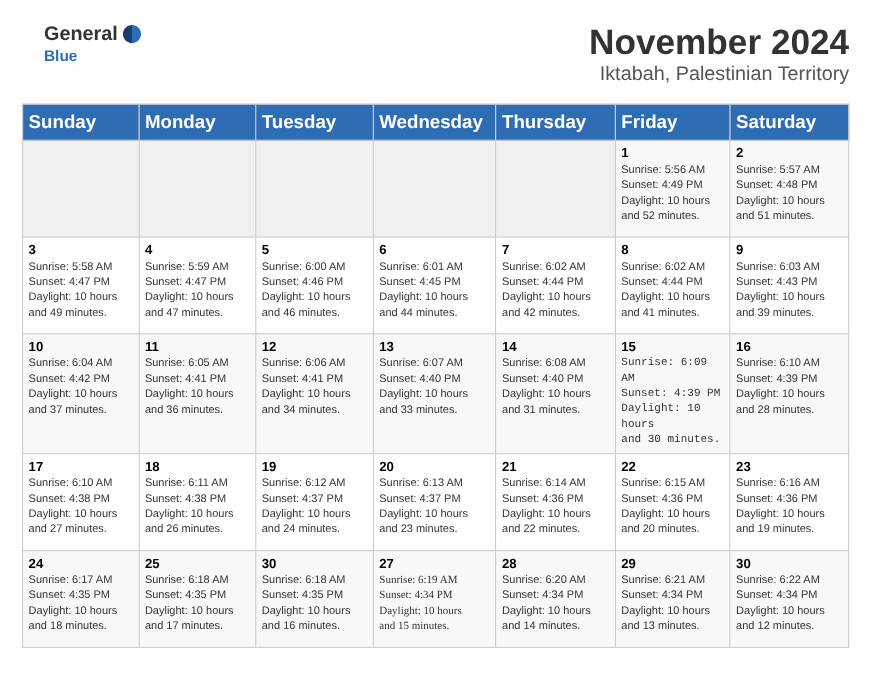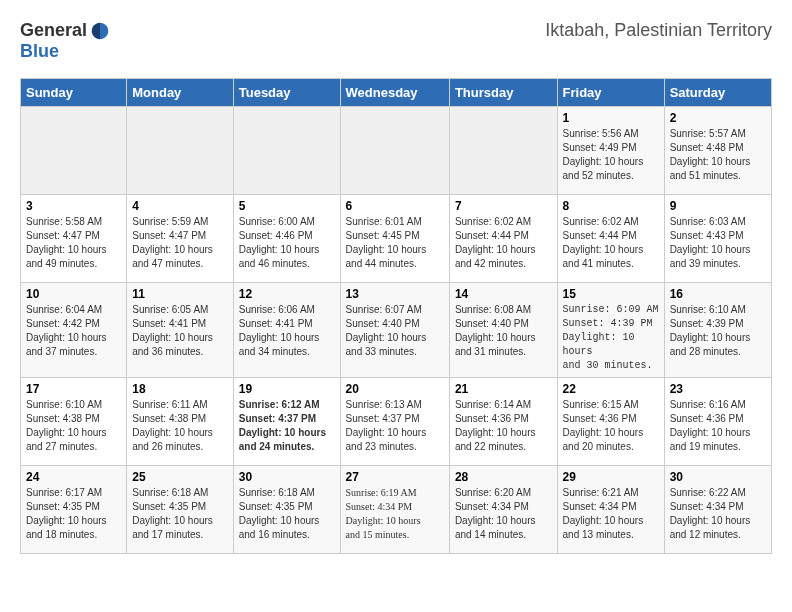--- a/index.html
+++ b/index.html
@@ -12,29 +12,30 @@
     }
     .header-area {
       display: flex;
       justify-content: space-between;
       align-items: flex-start;
       margin-bottom: 16px;
     }
     .logo {
       display: flex;
       align-items: center;
+      margin-left: 20px;
     }
     .logo-text-general {
       font-size: 18px;
       font-weight: bold;
       color: #333;
       line-height: 1.1;
     }
     .logo-text-blue {
-      font-size: 18px;
+      font-size: 14px;
       font-weight: bold;
       color: #2e6db4;
       line-height: 1.1;
     }
     .logo-icon {
       width: 22px;
       height: 22px;
       margin-left: 2px;
     }
     .title-area {
@@ -52,21 +53,21 @@
     table {
       width: 100%;
       border-collapse: collapse;
       font-size: 11px;
     }
     thead tr th {
       background-color: #2e6db4;
       color: #fff;
       text-align: left;
       padding: 6px 5px;
-      font-size: 13px;
+      font-size: 17px;
       border: 1px solid #ccc;
     }
     tbody tr td {
       border: 1px solid #ccc;
       vertical-align: top;
       padding: 4px 5px;
       width: 113px;
       min-height: 80px;
       height: 88px;
       background: #fff;
@@ -103,20 +104,21 @@
         <svg class="logo-icon" viewBox="0 0 24 24" fill="#2e6db4">
           <path d="M12 2C6.48 2 2 6.48 2 12s4.48 10 10 10 10-4.48 10-10S17.52 2 12 2zm-1 14H9V8h2v8zm4 0h-2V8h2v8z" fill="none"></path>
           <path d="M21 12c0 5-4 9-9 9V3c5 0 9 4 9 9z" fill="#2e6db4"></path>
           <path d="M3 12C3 7 7 3 12 3v18C7 21 3 17 3 12z" fill="#1a3f6f"></path>
         </svg>
       </div>
       <span class="logo-text-blue">Blue</span>
     </div>
   </div>
   <div class="title-area">
+    <div class="month-title">November 2024</div>
     <div class="subtitle">Iktabah, Palestinian Territory</div>
   </div>
 </div>
 
 <table>
   <thead>
     <tr id="header-row">
         <th>Sunday</th>
         <th>Monday</th>
         <th>Tuesday</th>
@@ -260,21 +262,21 @@
         </td>
         <td>
           <span class="day-number">18</span>
           <div class="day-info" style="white-space: pre-line;">Sunrise: 6:11 AM
 Sunset: 4:38 PM
 Daylight: 10 hours
 and 26 minutes.</div>
         </td>
         <td>
           <span class="day-number">19</span>
-          <div class="day-info" style="white-space: pre-line; font-weight: bold;">Sunrise: 6:12 AM
+          <div class="day-info" style="white-space: pre-line;">Sunrise: 6:12 AM
 Sunset: 4:37 PM
 Daylight: 10 hours
 and 24 minutes.</div>
         </td>
         <td>
           <span class="day-number">20</span>
           <div class="day-info" style="white-space: pre-line;">Sunrise: 6:13 AM
 Sunset: 4:37 PM
 Daylight: 10 hours
 and 23 minutes.</div>

